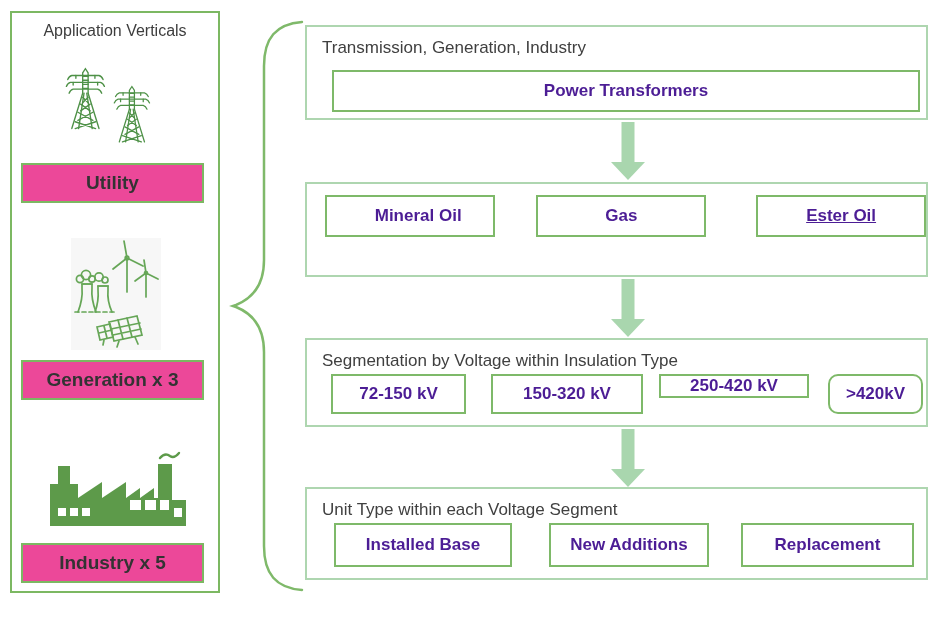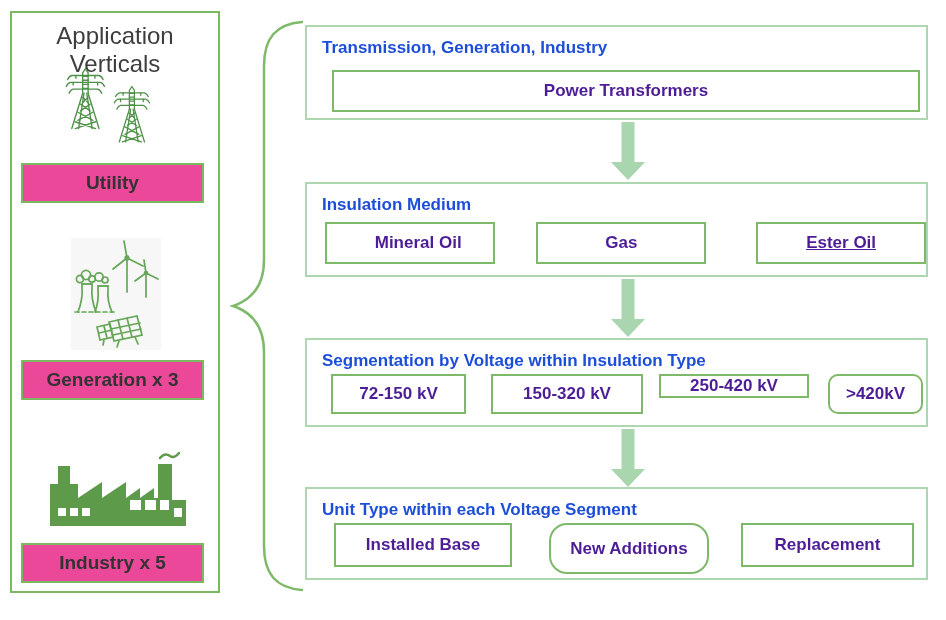--- a/index.html
+++ b/index.html
@@ -2,37 +2,37 @@
 <html><head>
 <meta charset="utf-8">
 <style>
   html,body{margin:0;padding:0;}
   body{
     width:946px;height:620px;position:relative;background:#ffffff;
     font-family:"Liberation Sans", sans-serif;color:#383838;overflow:hidden;
   }
   
   .panel{position:absolute;left:10px;top:11px;width:206px;height:578px;border:2px solid #7cb862;}
-  .panel-title{margin-top:9px;text-align:center;font-size:24px;font-weight:400;color:#3d3d3d;}
+  .panel-title{margin-top:9px;text-align:center;font-size:16px;font-weight:400;color:#3d3d3d;}
   .v-label{
     position:absolute;left:9px;width:179px;height:36px;border:2px solid #7cb862;
     display:flex;align-items:center;justify-content:center;
     font-weight:bold;font-size:19px;color:#333;background:#ec4899;
   }
   .icon-abs{position:absolute;}
   .gen-bg{background:#f7f7f7;}
   
   .brace{position:absolute;left:228px;top:20px;}
   
   .flowcol{position:absolute;left:305px;top:25px;width:623px;}
   .row{
     box-sizing:border-box;border:2px solid #aed6b0;background:#fff;
     padding:11px 0 0 15px;
   }
-  .row-header{font-weight:bold;font-size:17px;line-height:20px;color:#1d4ed8;}
+  .row-header{font-weight:normal;font-size:17px;line-height:20px;color:#404040;}
   .boxes{display:flex;}
   .ib{
     box-sizing:border-box;border:2px solid #7eb969;background:#fff;
     display:flex;align-items:center;justify-content:center;
     font-weight:bold;font-size:17px;color:#4c1d95;white-space:nowrap;
   }
   .arrow-slot{position:relative;}
   .arrow-slot svg{position:absolute;left:306px;top:2px;}
 </style>
 </head>
@@ -139,21 +139,20 @@
   </div>
 
   <div class="arrow-slot" style="height:62px;">
     <svg width="34" height="58" viewBox="0 0 34 58">
       <rect x="10.5" y="0" width="13" height="42" fill="#a9d6ae"></rect>
       <polygon points="0,40 34,40 17,58" fill="#a9d6ae"></polygon>
     </svg>
   </div>
 
   <div class="row" style="height:95px;">
-    <div class="row-header" style="margin-bottom:7px;">Insulation Medium</div>
     <div class="boxes">
       <div class="ib" style="margin-left:3px;width:176px;height:42px;padding-left:16px;">
         <span>Mineral Oil</span>
       </div>
       <div class="ib" style="margin-left:41px;width:176px;height:42px;">
         <span>Gas</span>
       </div>
       <div class="ib" style="margin-left:50px;width:176px;height:42px;text-decoration:underline;">
         <span>Ester Oil</span>
       </div>
@@ -191,21 +190,21 @@
       <polygon points="0,40 34,40 17,58" fill="#a9d6ae"></polygon>
     </svg>
   </div>
 
   <div class="row" style="height:93px;">
     <div class="row-header" style="margin-bottom:3px;">Unit Type within each Voltage Segment</div>
     <div class="boxes">
       <div class="ib" style="margin-left:12px;width:178px;height:44px;">
         <span>Installed Base</span>
       </div>
-      <div class="ib" style="margin-left:37px;width:160px;height:51px;border-radius:18px;">
+      <div class="ib" style="margin-left:37px;width:160px;height:44px;">
         <span>New Additions</span>
       </div>
       <div class="ib" style="margin-left:32px;width:173px;height:44px;">
         <span>Replacement</span>
       </div>
     </div>
   </div>
 
 </div>
 

